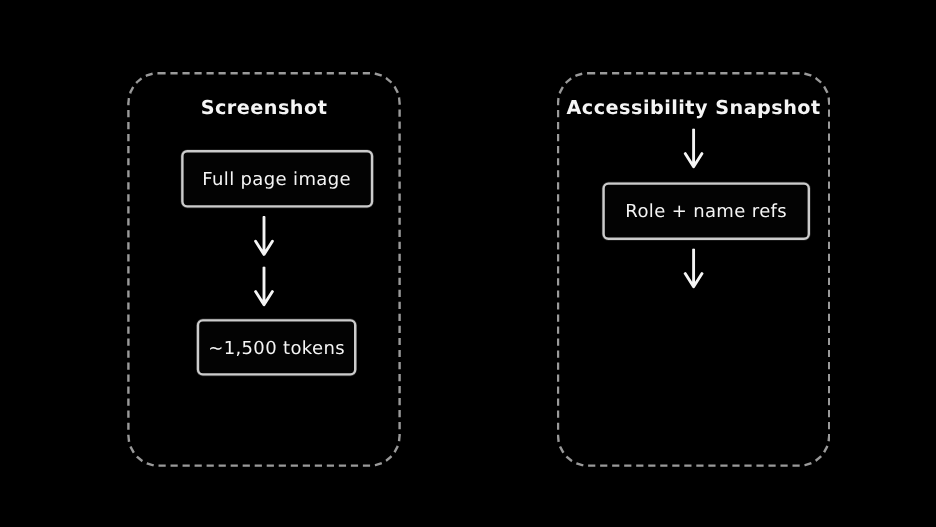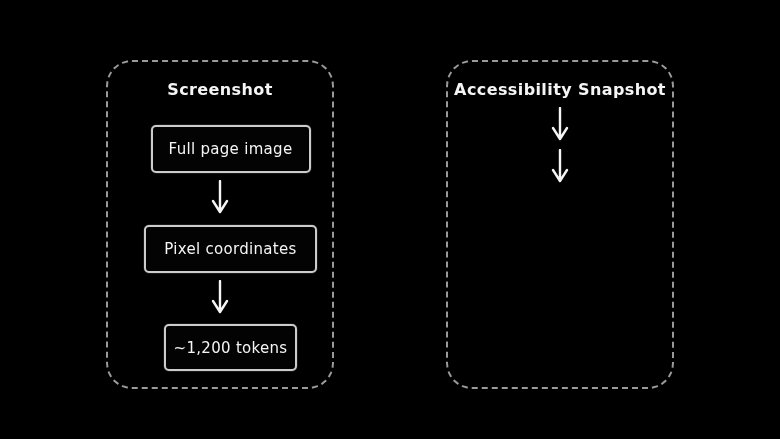--- a/index.html
+++ b/index.html
@@ -24,21 +24,21 @@
     top: 60px;
     width: 228px;
     height: 329px;
     border: 2px dashed var(--panel-border, #9a9a9a);
     border-radius: 26px;
     display: flex;
     flex-direction: column;
     align-items: center;
   }
   .panel-left  { left: 106px; }
-  .panel-right { left: 446px; }
+  .panel-right { left: 464px; }
 
   .panel-title {
     margin-top: 17px;
     height: 21px;
     line-height: 21px;
     font-size: 16px;
     font-weight: bold;
     letter-spacing: 0.4px;
     color: var(--text, #f5f5f5);
     text-align: center;
@@ -86,41 +86,41 @@
     <h2 class="panel-title">Screenshot</h2>
 
     <div class="node node-1">
       <span class="node-label">Full page image</span>
     </div>
 
     <svg class="arrow" viewBox="0 0 24 35" fill="none" xmlns="http://www.w3.org/2000/svg">
       <path d="M12 1 V30 M5 21 L12 32 L19 21" stroke="currentColor" stroke-width="2.4" stroke-linecap="round" stroke-linejoin="round"></path>
     </svg>
 
-    <div class="node node-2">
-      <span class="node-label">Pixel coordinates</span>
-    </div>
 
     <svg class="arrow" viewBox="0 0 24 35" fill="none" xmlns="http://www.w3.org/2000/svg">
       <path d="M12 1 V30 M5 21 L12 32 L19 21" stroke="currentColor" stroke-width="2.4" stroke-linecap="round" stroke-linejoin="round"></path>
     </svg>
 
     <div class="node node-3">
-      <span class="node-label">~1,200 tokens</span>
+      <span class="node-label">~1,500 tokens</span>
     </div>
   </section>
 
   <section class="panel panel-right">
     <h2 class="panel-title">Accessibility Snapshot</h2>
 
 
     <svg class="arrow" viewBox="0 0 24 35" fill="none" xmlns="http://www.w3.org/2000/svg">
       <path d="M12 1 V30 M5 21 L12 32 L19 21" stroke="currentColor" stroke-width="2.4" stroke-linecap="round" stroke-linejoin="round"></path>
     </svg>
 
+    <div class="node node-2">
+      <span class="node-label">Role + name refs</span>
+    </div>
 
     <svg class="arrow" viewBox="0 0 24 35" fill="none" xmlns="http://www.w3.org/2000/svg">
       <path d="M12 1 V30 M5 21 L12 32 L19 21" stroke="currentColor" stroke-width="2.4" stroke-linecap="round" stroke-linejoin="round"></path>
     </svg>
 
   </section>
 
 </div>
 
 </body></html>

